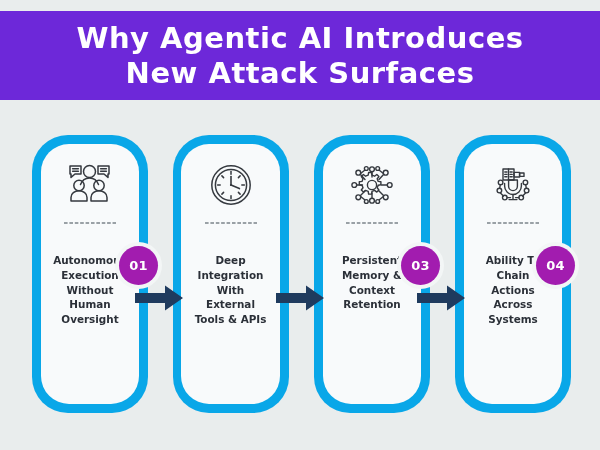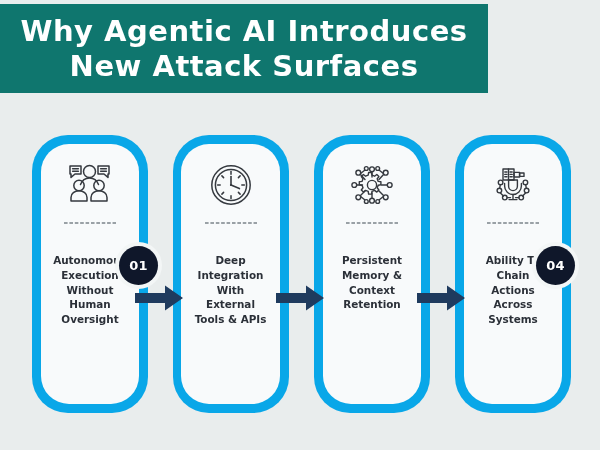--- a/index.html
+++ b/index.html
@@ -6,22 +6,22 @@
   html, body {
     width:600px; height:450px;
     font-family:"DejaVu Sans", sans-serif;
     background:#e9eded;
     overflow:hidden;
   }
   .page { position:relative; width:600px; height:450px; background:#e9eded; }
 
   
   .header {
-    position:absolute; left:0; top:4px; width:488px; height:89px;
-    background:#0f766e;
+    position:absolute; left:0; top:11px; width:600px; height:89px;
+    background:#6d28d9;
     display:flex; align-items:center; justify-content:center;
   }
   .header-title {
     color:#ffffff;
     font-family:"DejaVu Sans", sans-serif;
     font-weight:bold;
     font-size:29px;
     line-height:1.18;
     letter-spacing:0.5px;
     text-align:center;
@@ -76,21 +76,21 @@
     line-height:1.42;
     color:#2b3038;
     white-space:pre-line;
   }
 
   
   .badge {
     position:absolute;
     width:39px; height:39px;
     border-radius:50%;
-    background:#0f172a;
+    background:#a21caf;
     color:#ffffff;
     display:flex; align-items:center; justify-content:center;
     font-family:"DejaVu Sans", sans-serif;
     font-weight:bold;
     font-size:13px;
     letter-spacing:0.3px;
     box-shadow:0 0 0 4px #f3f6f6;
     z-index:6;
   }
   .badge1 { left:119px; top:157px; }
@@ -273,20 +273,21 @@
         <div class="divider"></div>
         <div class="card-label">Ability To
 Chain
 Actions
 Across
 Systems</div>
       </div>
     </div>
 
     <div class="badge badge1">01</div>
+    <div class="badge badge3">03</div>
     <div class="badge badge4">04</div>
 
     <div class="arrow arrow1">
       <svg width="48" height="26" viewBox="0 0 48 26">
         <path d="M0 8 h30 v-7.5 l18 12.5 l-18 12.5 v-7.5 h-30 z" fill="#1f3b5e"></path>
       </svg>
     </div>
     <div class="arrow arrow2">
       <svg width="48" height="26" viewBox="0 0 48 26">
         <path d="M0 8 h30 v-7.5 l18 12.5 l-18 12.5 v-7.5 h-30 z" fill="#1f3b5e"></path>

